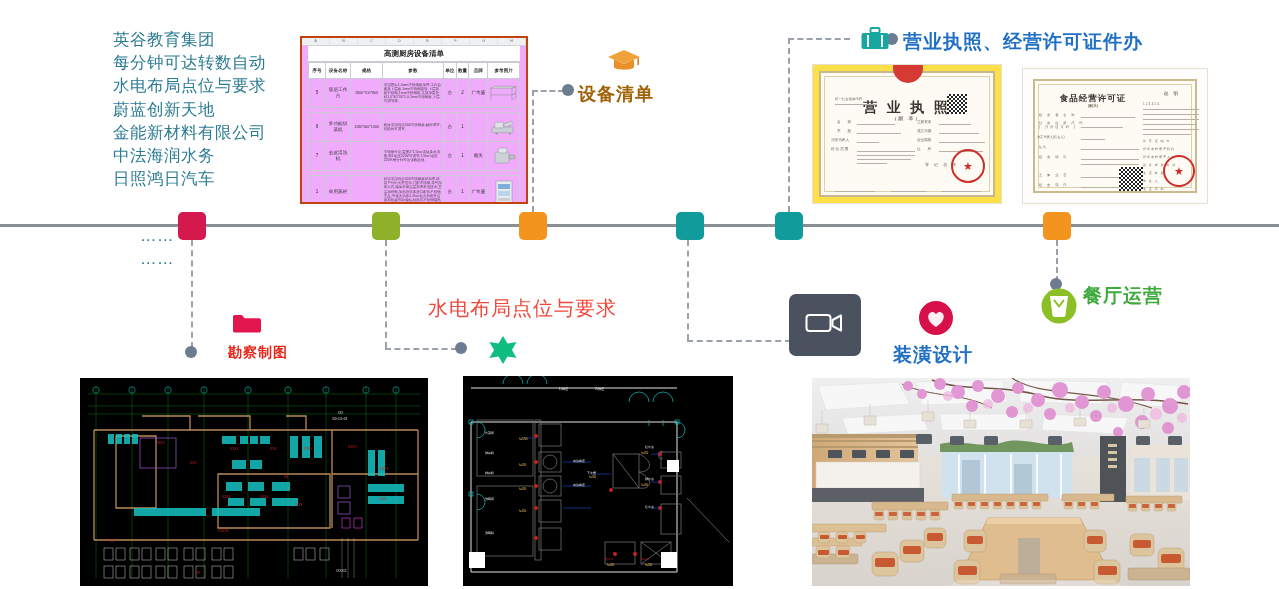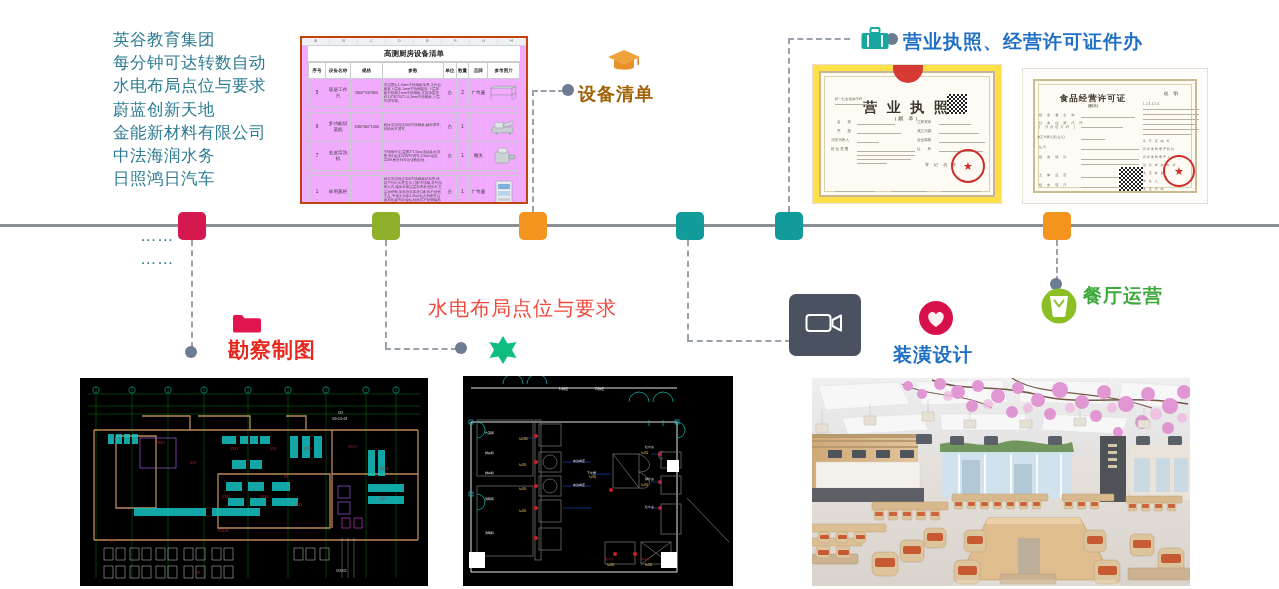--- a/index.html
+++ b/index.html
@@ -388,21 +388,21 @@
       <rect x="21" y="8" width="2" height="12" fill="#ffffff" opacity=".95"></rect>
     </svg>
   </div>
   <div class="label blue" style="left:903px; top:29px; font-size:19px;">营业执照、经营许可证件办</div>
 
   <div class="icon" style="left:232px; top:313px;">
     <svg width="30" height="24" viewBox="0 0 30 24">
       <path d="M1 4 C1 2.6 2 2 3 2 L10 2 L12.5 5.2 L27 5.2 C28.2 5.2 29 6 29 7.2 L29 17.5 C29 18.8 28.2 19.6 27 19.6 L3 19.6 C1.8 19.6 1 18.8 1 17.5 Z" fill="#e2164f"></path>
     </svg>
   </div>
-  <div class="label red" style="left:228px; top:336px; font-size:21px;">勘察制图</div>
+  <div class="label red" style="left:228px; top:344px; font-size:14px;">勘察制图</div>
 
   <div class="icon" style="left:487px; top:335px;">
     <svg width="32" height="30" viewBox="0 0 32 30">
       <path d="M16 1 L20.5 8.5 L29.5 7 L25 15 L29.5 23 L20.5 21.5 L16 29 L11.5 21.5 L2.5 23 L7 15 L2.5 7 L11.5 8.5 Z" fill="#0fbd7e"></path>
     </svg>
   </div>
   <div class="label redser" style="left:428px; top:295px; font-size:20px;">水电布局点位与要求</div>
 
   <div class="videotile" style="position:absolute; left:789px; top:294px;">
     <span>

